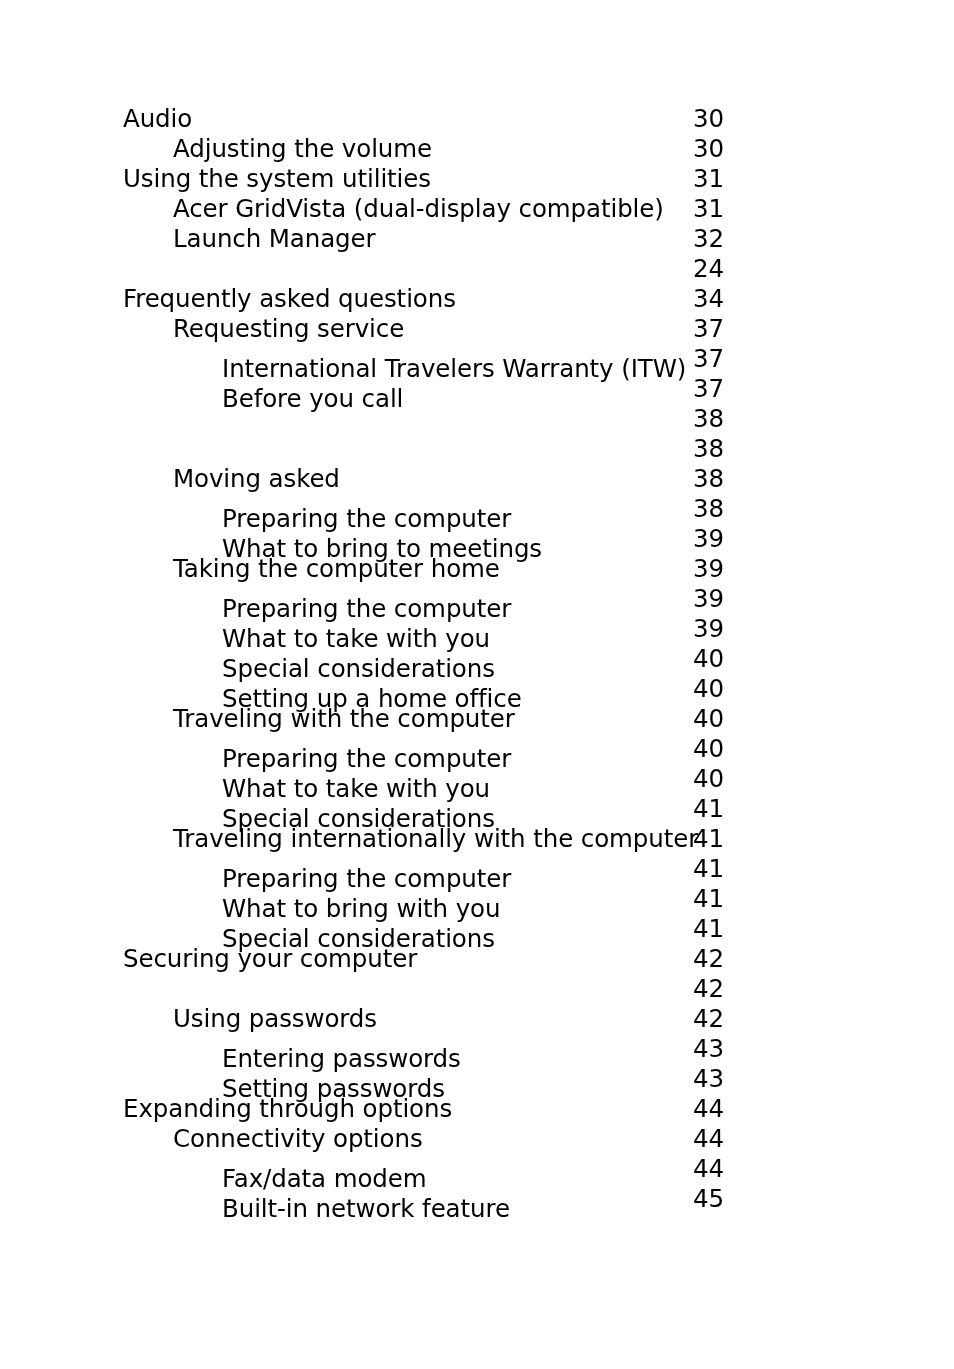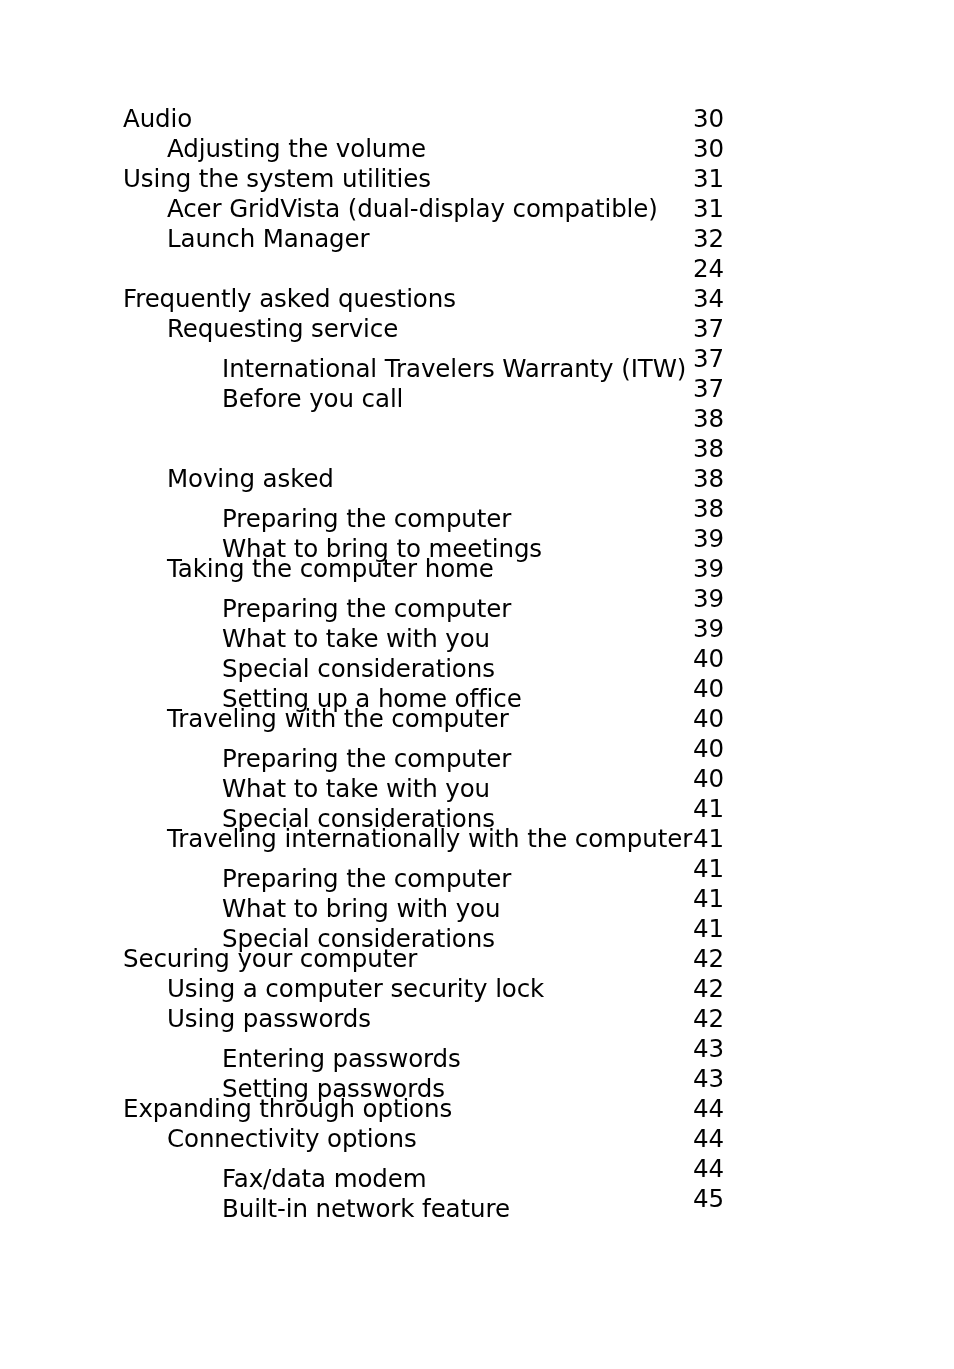--- a/index.html
+++ b/index.html
@@ -45,21 +45,21 @@
   .toc-page {
     position: absolute;
     top: 0;
     left: 693px;
     font-size: 24.5px;
     letter-spacing: -0.1px;
     white-space: nowrap;
   }
 
   .lvl-0 .toc-title { left: 123px; }
-  .lvl-1 .toc-title { left: 167px; text-align: center; }
+  .lvl-1 .toc-title { left: 173px; text-align: center; }
   .lvl-2 .toc-title { left: 222px; margin-top: 10px; }
 </style>
 </head>
 <body>
 
 <div class="page">
   <div class="toc" id="toc-list">
       <div class="toc-row lvl-0">
         <span class="toc-title">Audio</span>
         <span class="toc-page">30</span>
@@ -167,21 +167,20 @@
       </div>
       <div class="toc-row lvl-2">
         <span class="toc-title">Special considerations</span>
         <span class="toc-page">41</span>
       </div>
       <div class="toc-row lvl-0">
         <span class="toc-title">Securing your computer</span>
         <span class="toc-page">42</span>
       </div>
       <div class="toc-row lvl-1">
-        <span class="toc-title">Using a computer security lock</span>
         <span class="toc-page">42</span>
       </div>
       <div class="toc-row lvl-1">
         <span class="toc-title">Using passwords</span>
         <span class="toc-page">42</span>
       </div>
       <div class="toc-row lvl-2">
         <span class="toc-title">Entering passwords</span>
         <span class="toc-page">43</span>
       </div>

